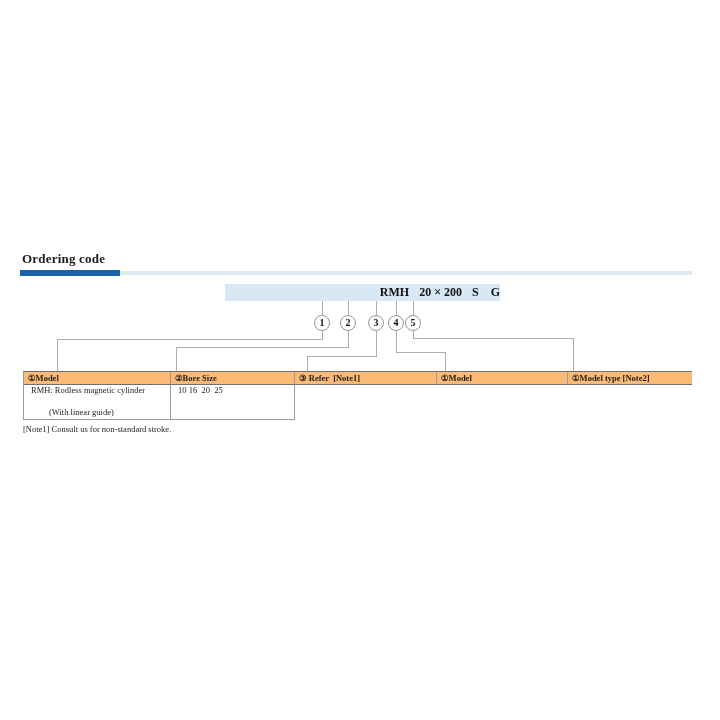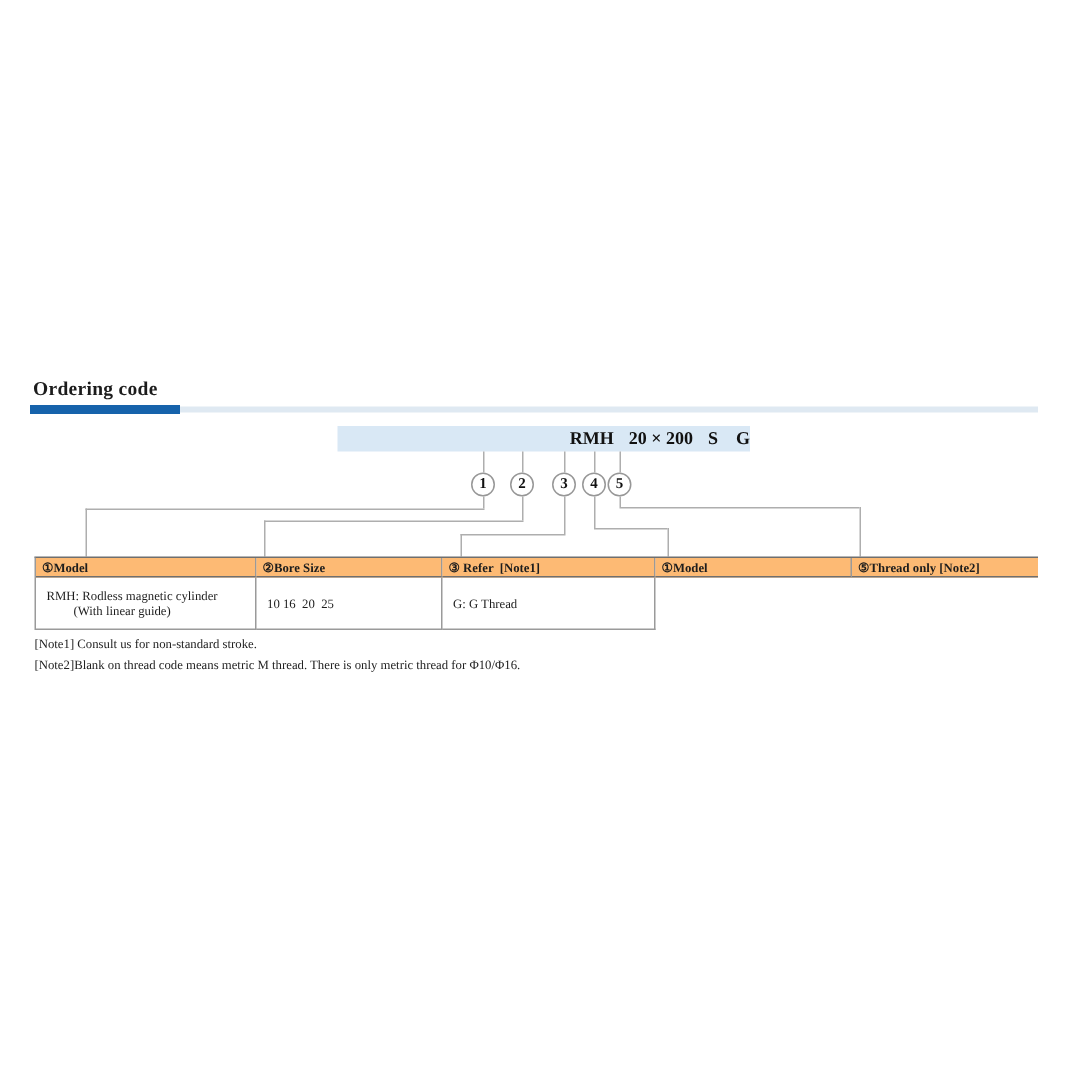--- a/index.html
+++ b/index.html
@@ -38,22 +38,22 @@
     display:grid;grid-template-columns:147px 124px 142px 131px 134px;
     font-size:8.5px;
   }
   .th{
     background:#fdba74;height:12px;line-height:12px;font-weight:bold;
     border-bottom:1px solid #6f6f6f;border-right:1px solid #9a9a9a;
     padding-left:4px;white-space:pre;overflow:hidden;
   }
   .td{
     height:34px;border-bottom:1px solid #9a9a9a;border-right:1px solid #9a9a9a;
-    display:flex;flex-direction:column;justify-content:center;
-    padding-left:7px;white-space:pre;overflow:hidden;
+    display:flex;flex-direction:column;
+    padding-left:7px;white-space:pre;overflow:hidden;gap:12px;
   }
   .td .line2{padding-left:18px;}
   
   .note{position:absolute;left:23px;font-size:8.5px;color:#222;white-space:pre;}
   #note-1{top:424px;} #note-2{top:438px;}
 </style>
 </head>
 <body>
 
 <div id="page">
@@ -94,30 +94,26 @@
   <div class="callout" style="left:340px;">2</div>
   <div class="callout" style="left:368px;">3</div>
   <div class="callout" style="left:388px;">4</div>
   <div class="callout" style="left:405px;">5</div>
 
   <div id="ordering-table">
     <div class="th">①Model</div>
     <div class="th">②Bore Size</div>
     <div class="th">③ Refer  [Note1]</div>
     <div class="th">①Model</div>
-    <div class="th">⑤Thread only [Note2]</div>
+    <div class="th">①Model type [Note2]</div>
 
     <div class="td">
       <span>RMH: Rodless magnetic cylinder</span>
       <span class="line2">(With linear guide)</span>
     </div>
     <div class="td">
       <span>10 16  20  25</span>
     </div>
-    <div class="td">
-      <span>G: G Thread</span>
-    </div>
   </div>
 
   <div class="note" id="note-1">[Note1] Consult us for non-standard stroke.</div>
-  <div class="note" id="note-2">[Note2]Blank on thread code means metric M thread. There is only metric thread for Φ10/Φ16.</div>
 
 </div>
 
 </body></html>

